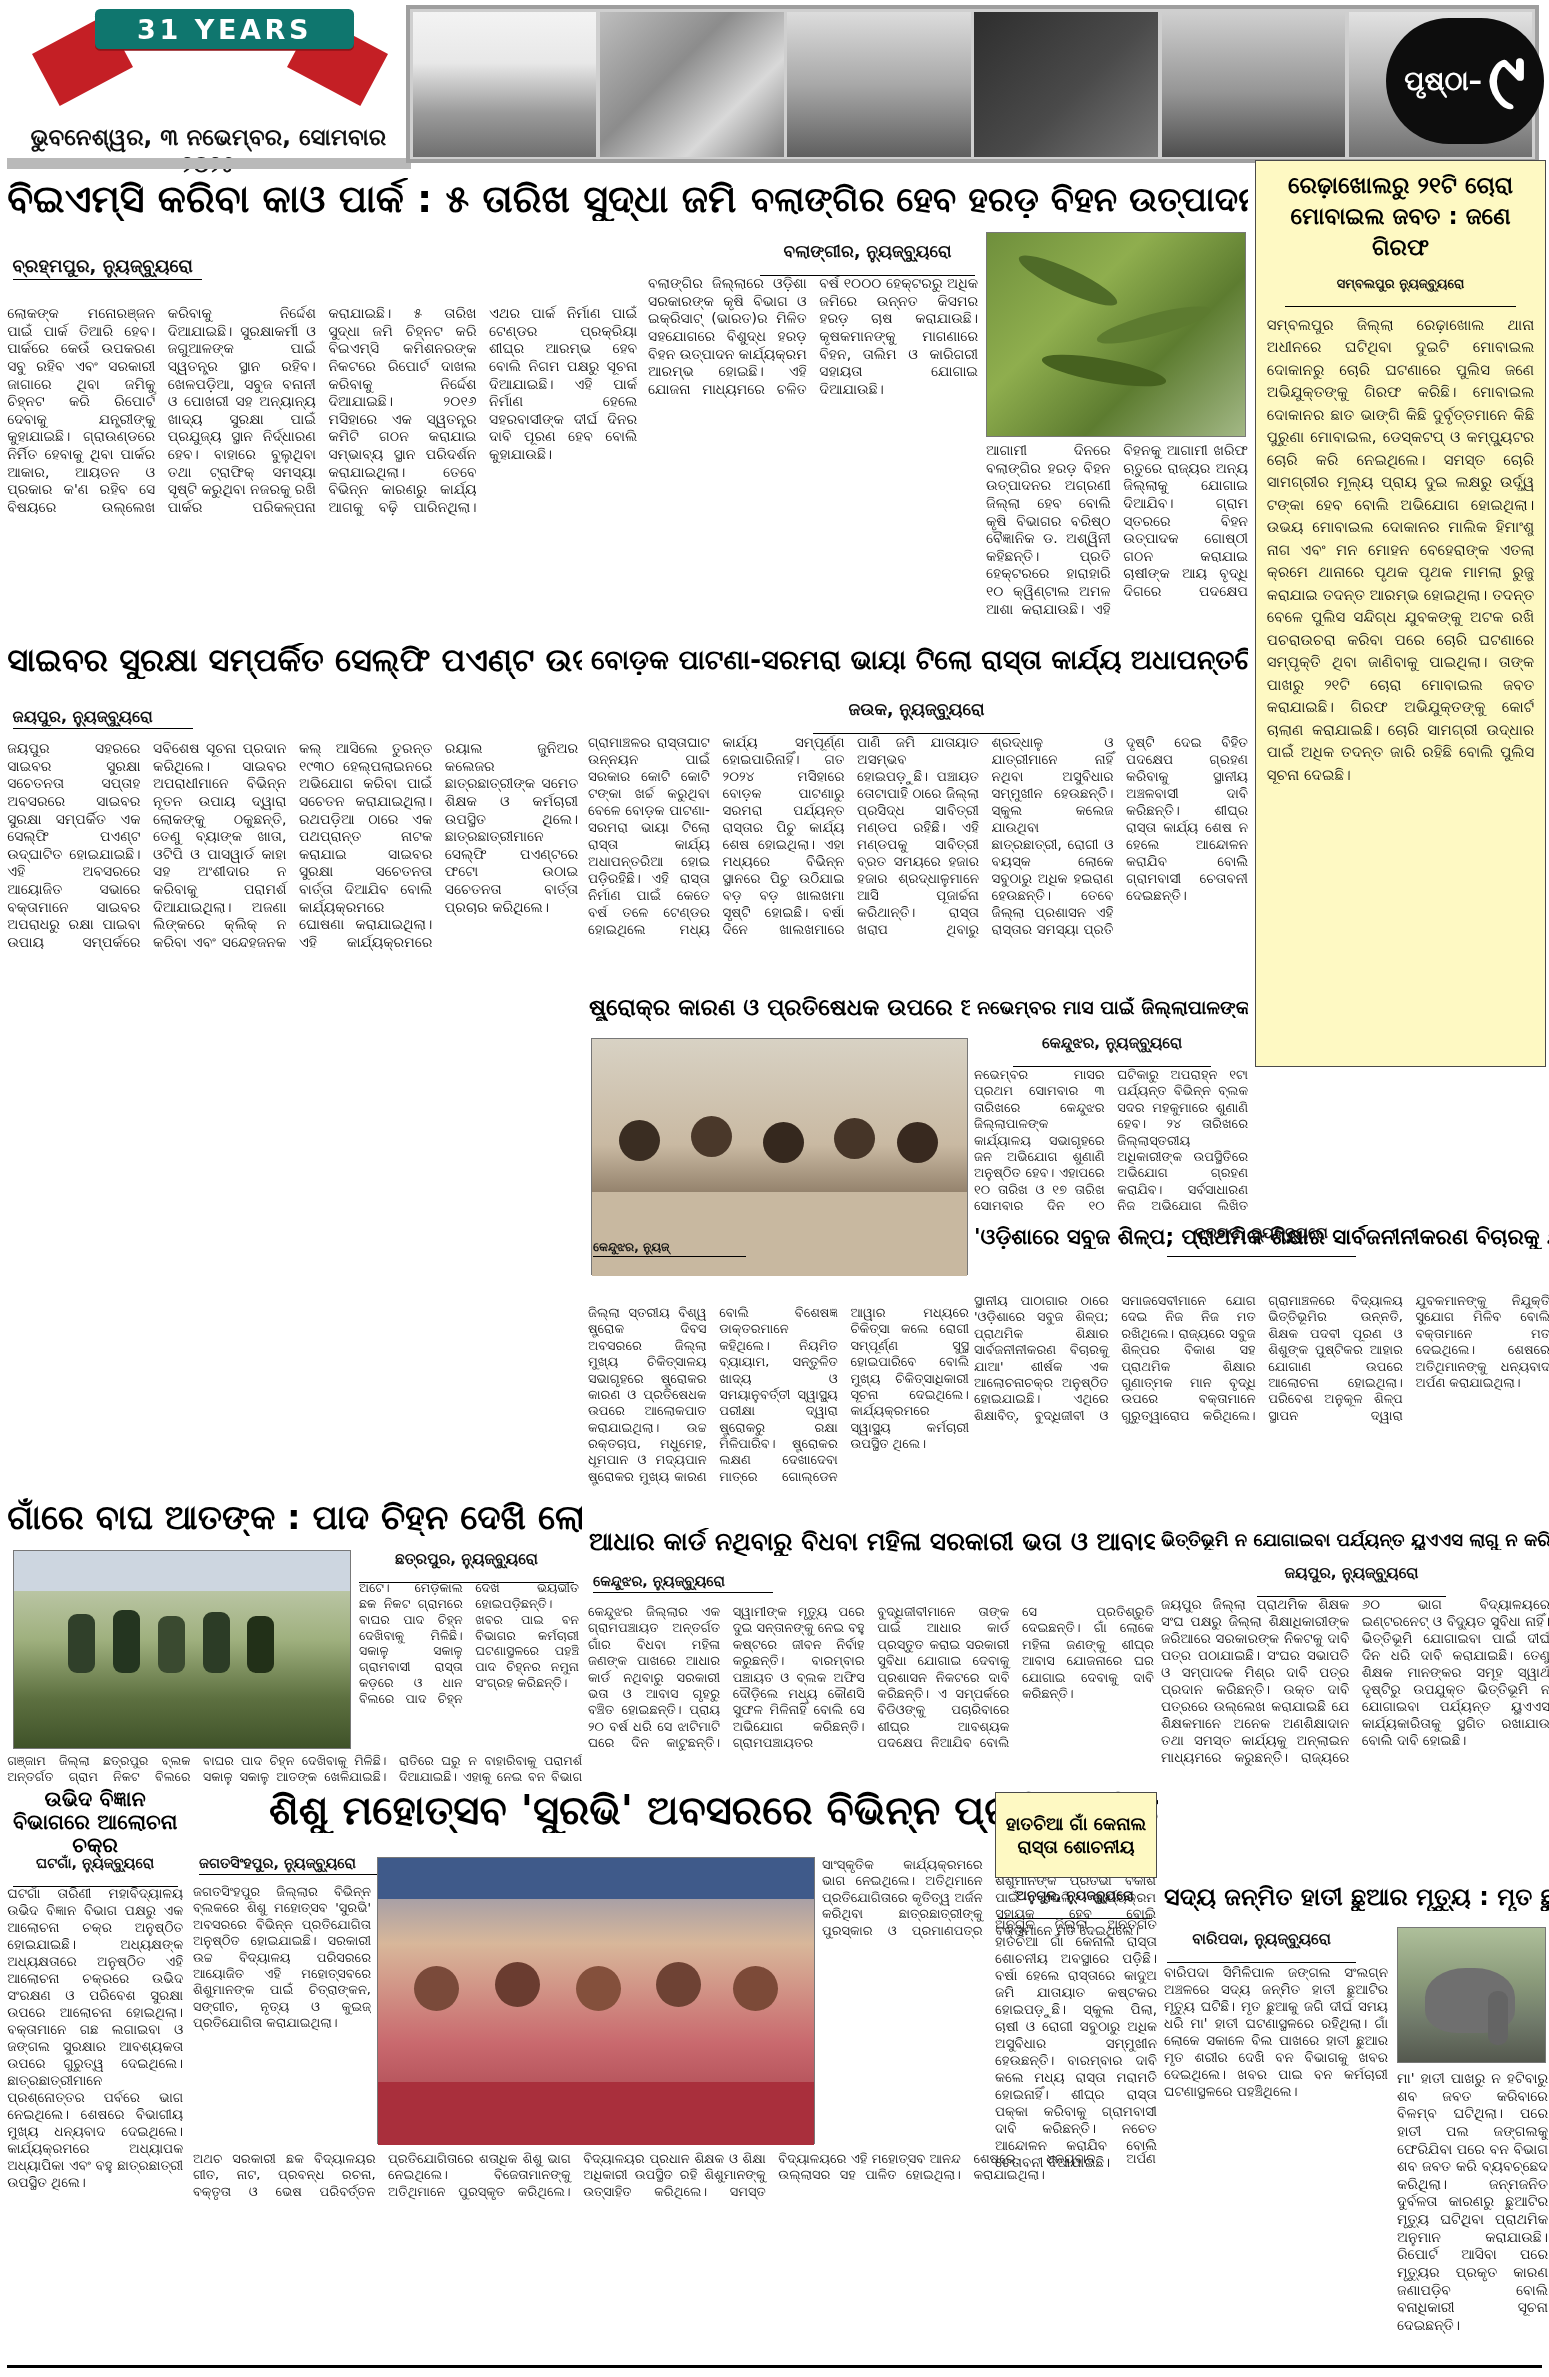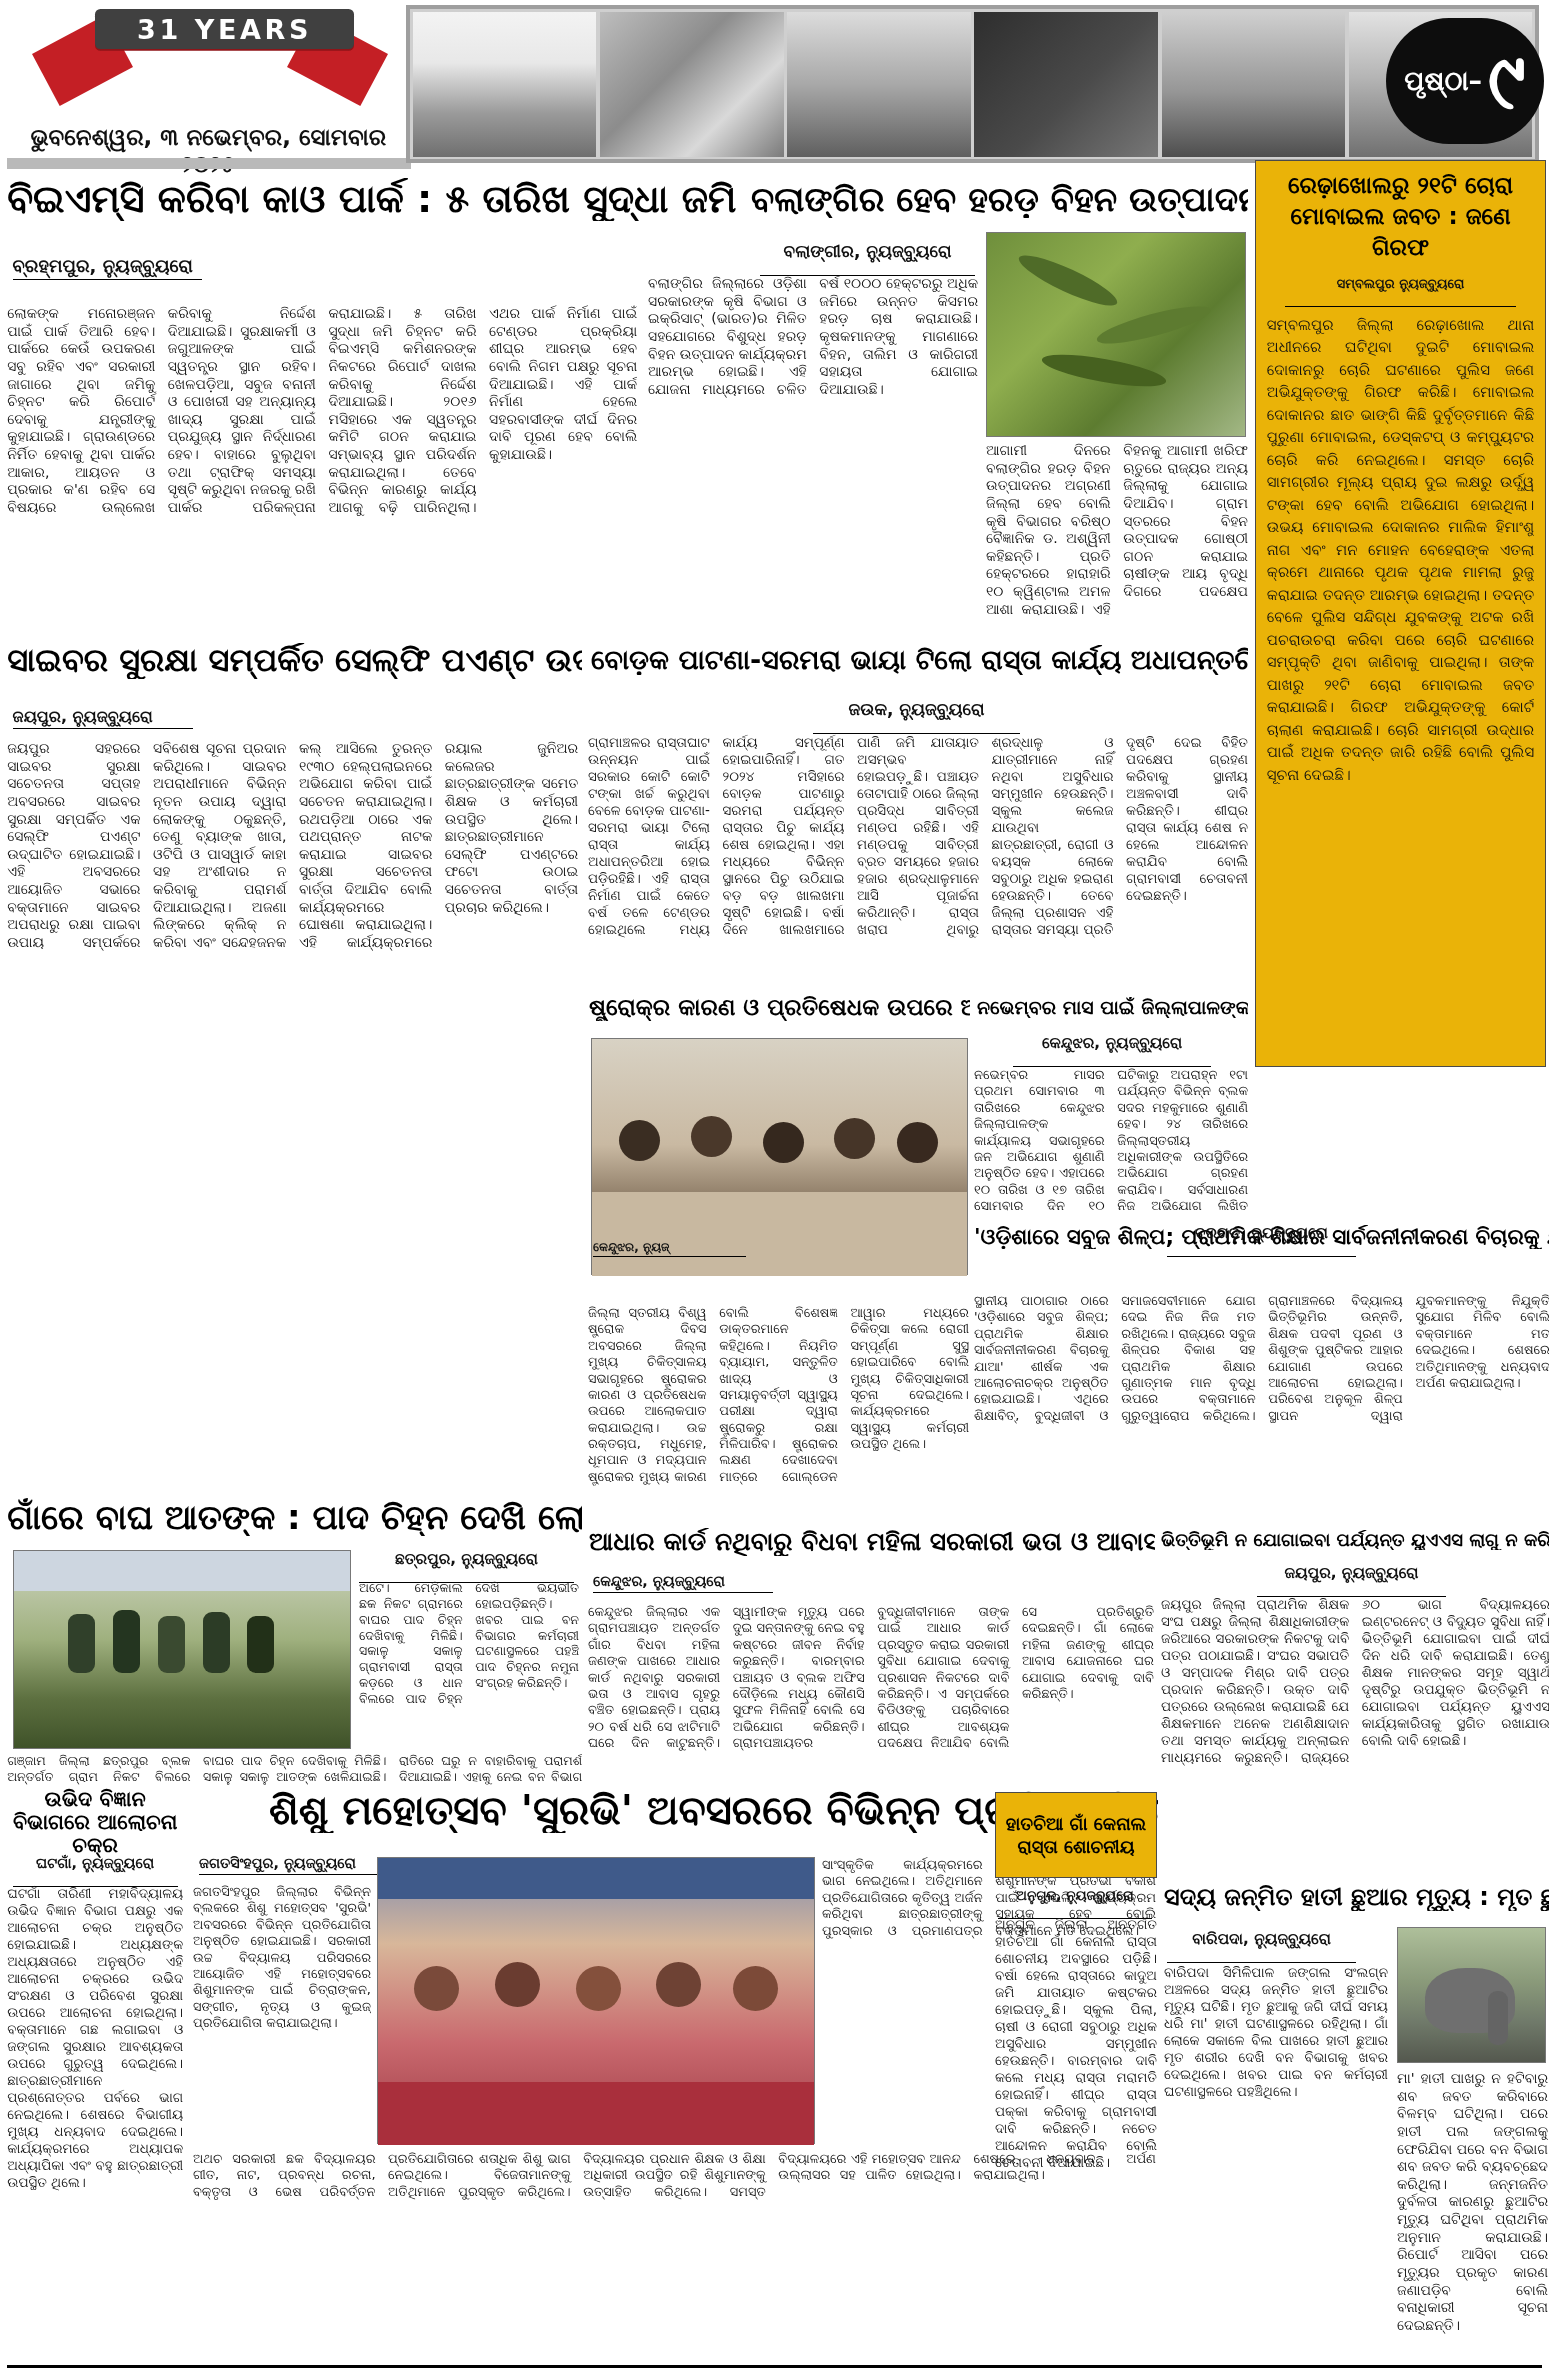--- a/index.html
+++ b/index.html
@@ -1,39 +1,39 @@
 <!DOCTYPE html>
 <html style="font-size:14.4px"><head>
 <meta charset="utf-8">
 <style>
   html,body{margin:0;padding:0;background:#ffffff;}
   #page{position:relative;width:1550px;height:2377px;background:#ffffff;overflow:hidden;
         font-family:"DejaVu Sans","Liberation Sans",sans-serif;color:#111;}
   .abs{position:absolute;}
   
-  .ribbon-band{background:#404040;color:#fff;display:flex;align-items:center;justify-content:center;
+  .ribbon-band{background:#0f766e;color:#fff;display:flex;align-items:center;justify-content:center;
         font-weight:bold;font-size:27px;letter-spacing:3.6px;border-radius:5.4px;box-shadow:0 1.8px 0 #8e1418;}
   .ribbon-tail{background:#c41f25;}
   .logo{font-weight:bold;text-align:center;font-size:54px;line-height:1.0;
         text-shadow:1.8px 1.8px 0 #fff,-1.8px -1.8px 0 #fff,1.8px -1.8px 0 #fff,-1.8px 1.8px 0 #fff,0 0 2.7px #000;}
   .dateline{font-weight:bold;text-align:center;font-size:23px;}
   .graybar{background:#b9b9b9;}
   .strip{border:4.5px solid #9e9e9e;background:#cfcfcf;display:flex;gap:3.6px;padding:2.7px;box-sizing:border-box;}
   .sph{flex:1;height:100%;}
   .badge{background:#0d0d0d;border-radius:81px;display:flex;align-items:center;justify-content:center;
         color:#fff;gap:5.4px;}
   .badge .lbl{font-size:27px;font-weight:bold;}
   .badge .num{font-size:77px;font-weight:bold;line-height:1;}
   
   .hl{font-weight:bold;color:#000;line-height:1.12;}
   .nw{white-space:nowrap;overflow:hidden;}
   .by{font-weight:bold;font-size:17px;text-align:center;border-bottom:1.8px solid #000;padding-bottom:14px;}
   .byl{font-weight:bold;font-size:16px;border-bottom:1.8px solid #000;padding-bottom:1.8px;}
   .bd{font-size:14px;line-height:1.26;text-align:justify;overflow:hidden;column-gap:12.6px;}
-  .box{background:#eab308;border:1.8px solid #4a4a4a;box-sizing:border-box;}
+  .box{background:#fef9c3;border:1.8px solid #4a4a4a;box-sizing:border-box;}
   .photo{border:0.9px solid #777;box-sizing:border-box;}
   .rule{background:#000;}
   
   .g-temple{background:linear-gradient(180deg,#f3f3f3 0%,#e8e8e8 35%,#9a9a9a 70%,#6f6f6f 100%);}
   .g-weave{background:linear-gradient(135deg,#bdbdbd 0%,#8c8c8c 40%,#d9d9d9 70%,#7a7a7a 100%);}
   .g-children{background:linear-gradient(180deg,#dcdcdc 0%,#a8a8a8 50%,#5f5f5f 100%);}
   .g-mural{background:linear-gradient(135deg,#2e2e2e 0%,#4a4a4a 55%,#777 100%);}
   .g-women{background:linear-gradient(180deg,#cfcfcf 0%,#969696 55%,#4e4e4e 100%);}
   .g-pond{background:linear-gradient(180deg,#e2e2e2 0%,#b5b5b5 45%,#707070 100%);}
   .g-pods{background:linear-gradient(135deg,#6f8f3c 0%,#8fae4e 35%,#5d7c30 65%,#a3b886 100%);}

